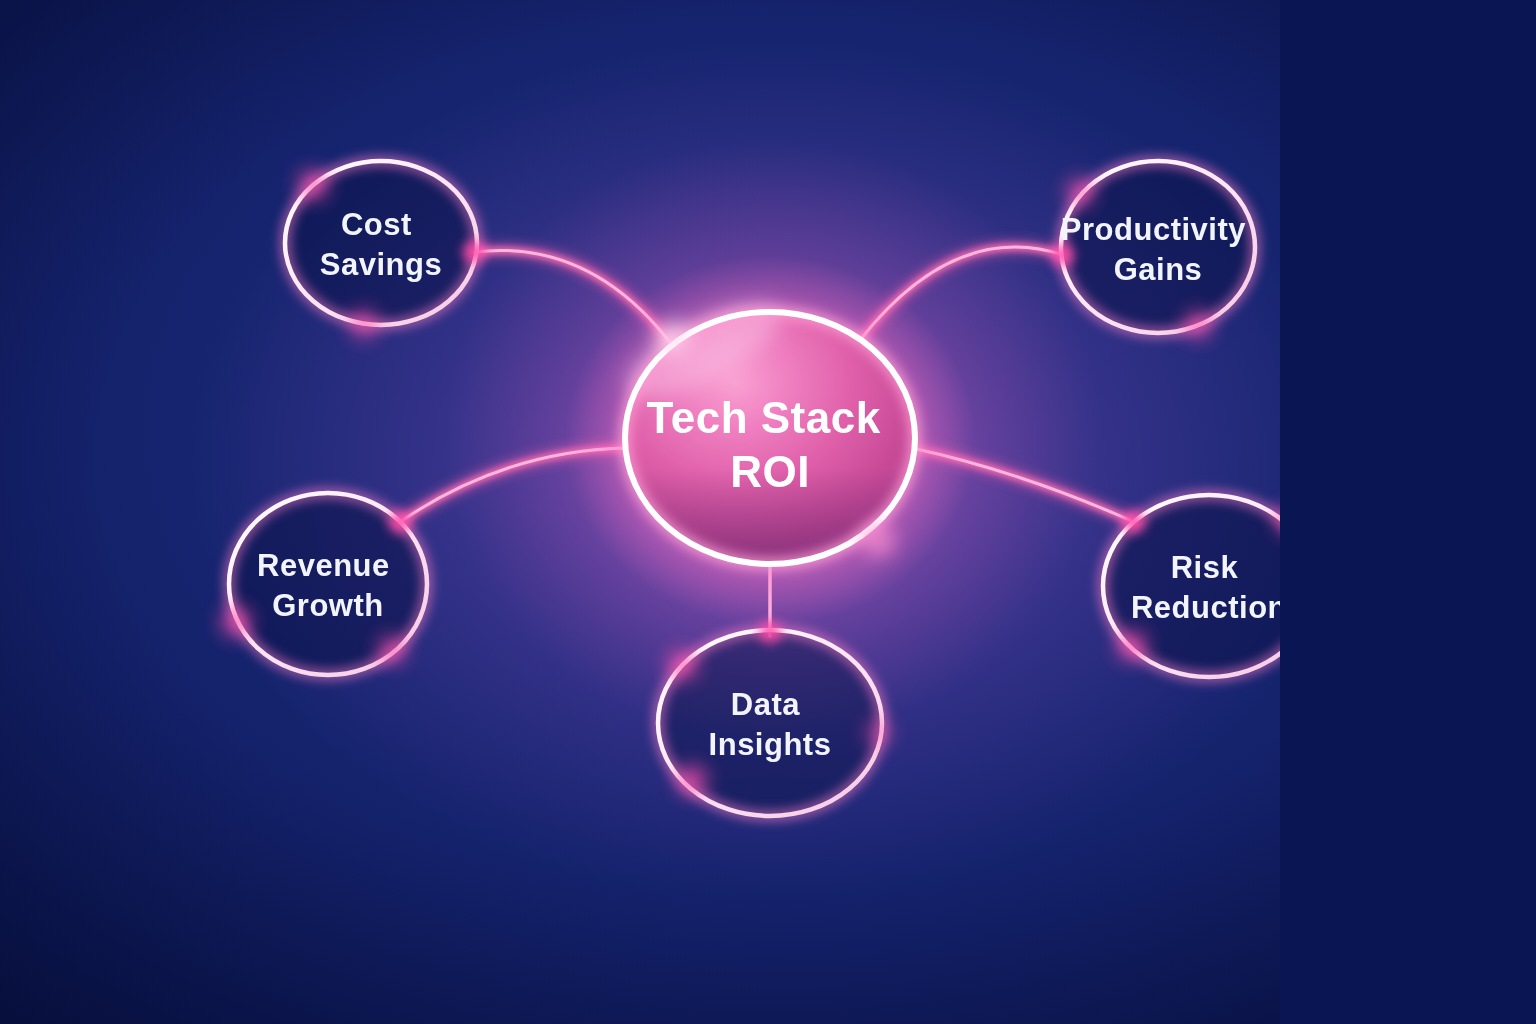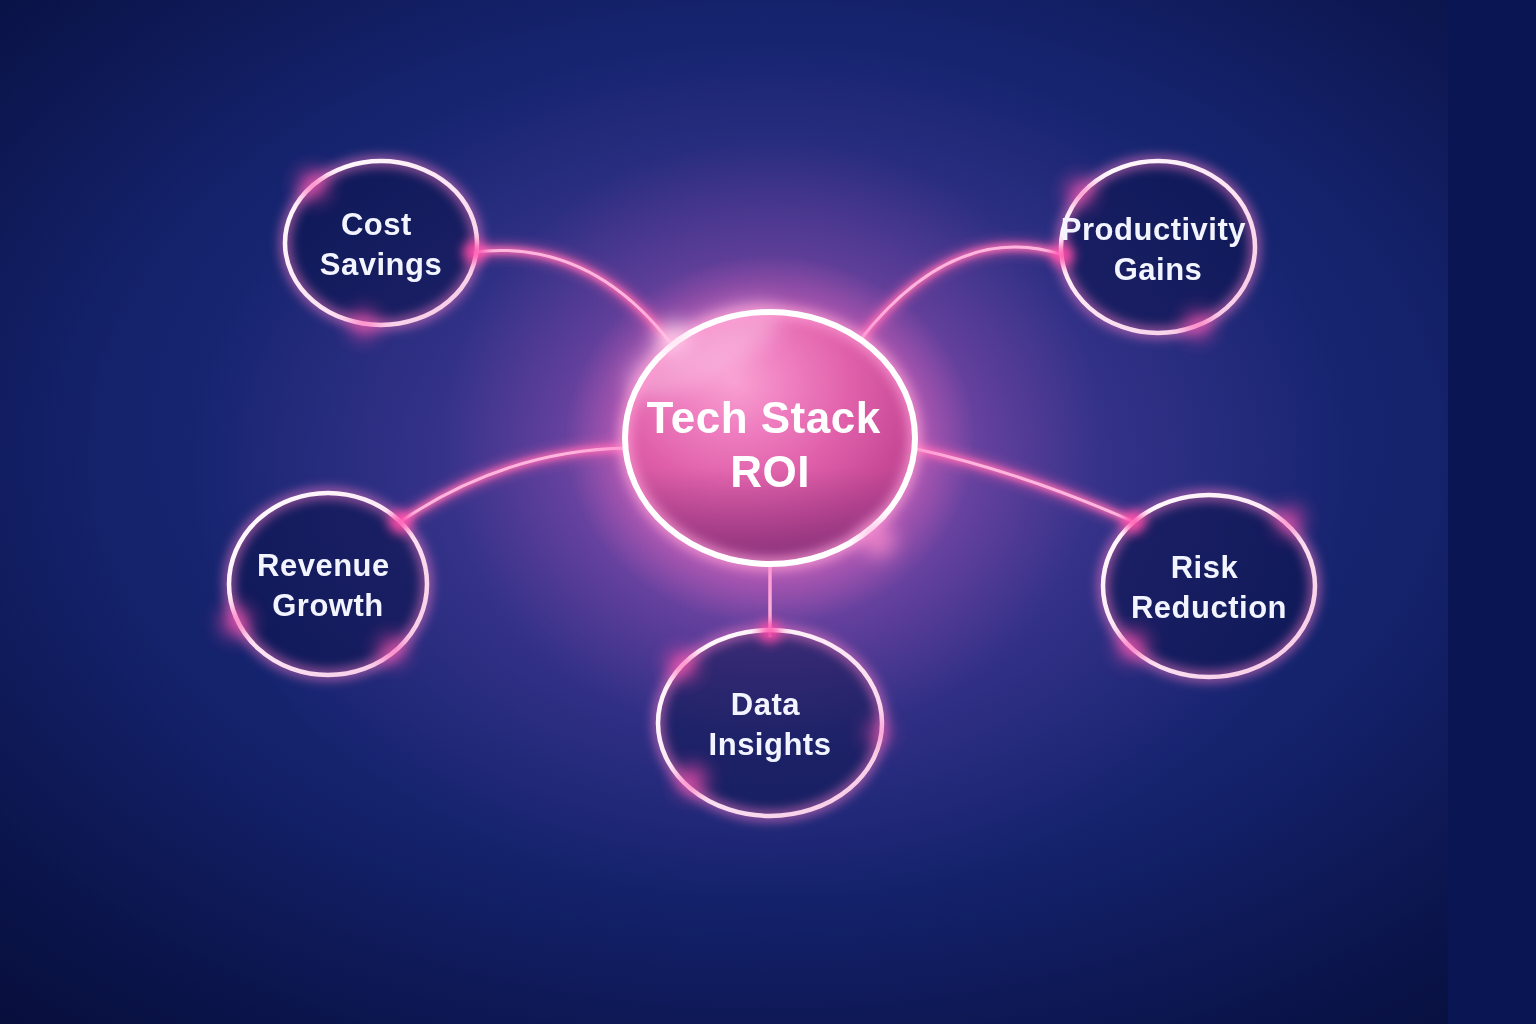--- a/index.html
+++ b/index.html
@@ -3,21 +3,21 @@
 <meta charset="utf-8">
 <style>
   html, body {
     margin: 0;
     padding: 0;
     background: #0a1554;
     font-family: "Liberation Sans", sans-serif;
   }
   .stage {
     position: relative;
-    width: 1448px;
+    width: 1280px;
     height: 1024px;
     overflow: hidden;
     text-decoration: underline;
   }
   svg { display: block; }
   .node-label {
     font-family: "Liberation Sans", "DejaVu Sans", sans-serif;
     font-weight: bold;
     fill: #f2f4ff;
     font-size: 31px;

